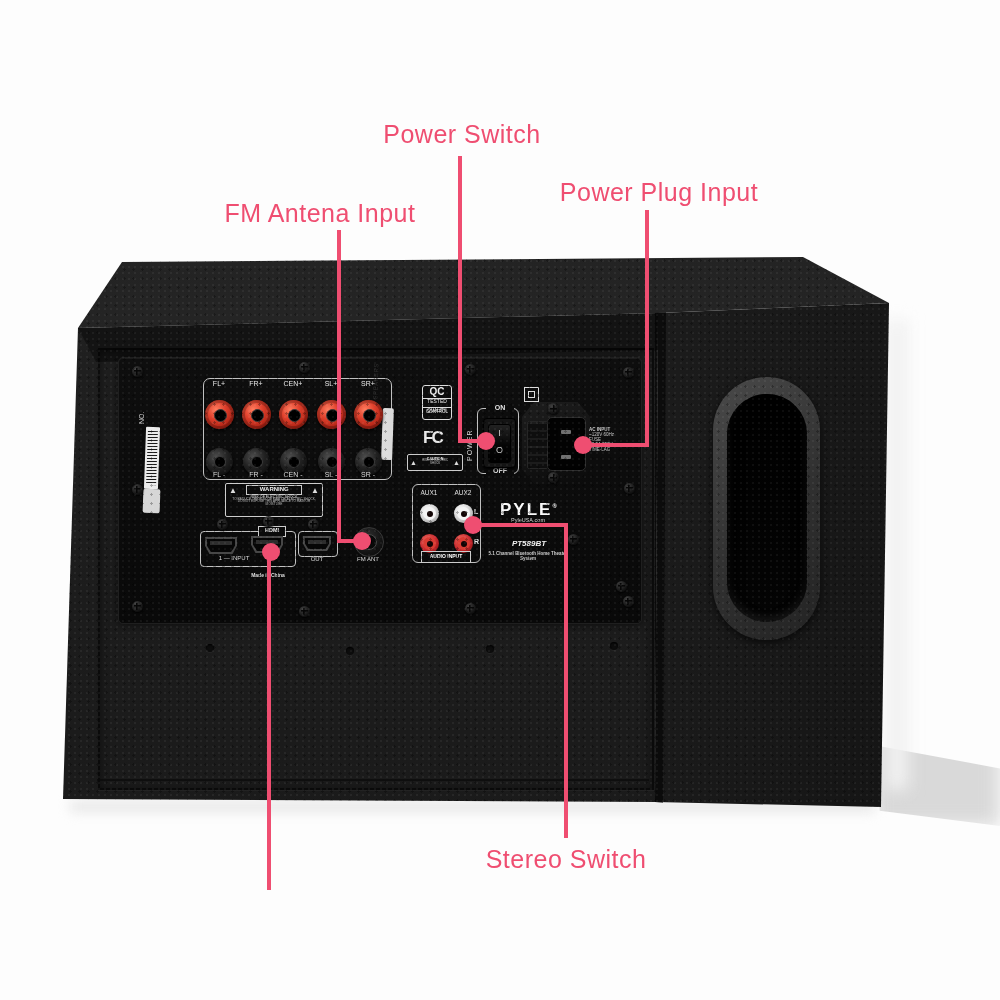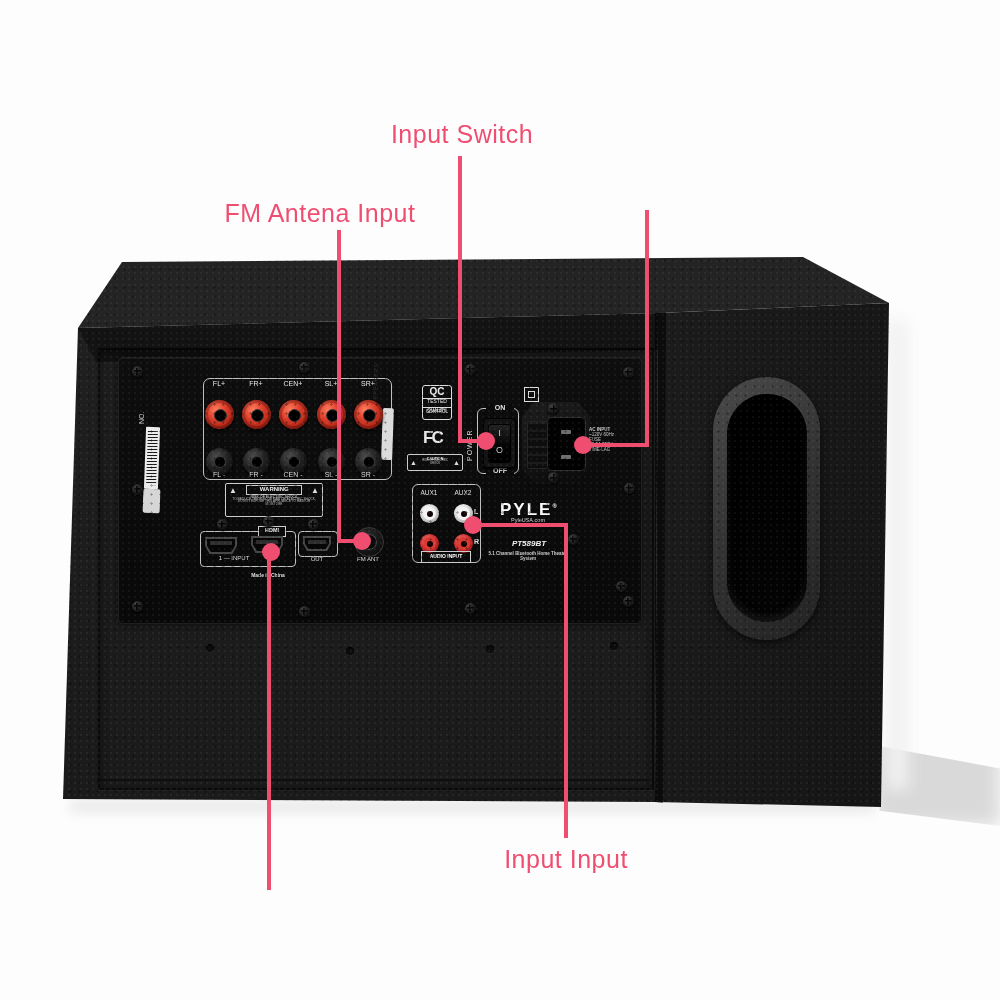--- a/index.html
+++ b/index.html
@@ -292,35 +292,36 @@
       <div class="bump" style="left:206px;top:644px;"></div>
       <div class="bump" style="left:346px;top:647px;"></div>
       <div class="bump" style="left:486px;top:645px;"></div>
       <div class="bump" style="left:610px;top:642px;"></div>
     </div>
 
   <div class="face speckle"></div>
 
   <div class="z9 abs" style="left:0;top:0;width:1000px;height:1000px;">
 
-    <div class="c-label" style="left:312px;top:120px;width:300px;">Input Switch</div>
+    <div class="c-label" style="left:312px;top:120px;width:300px;">Power Switch</div>
     <div class="c-line" style="left:458px;top:156px;width:4px;height:285px;"></div>
     <div class="c-line" style="left:458px;top:439px;width:26px;height:4px;"></div>
     <div class="c-dot" style="left:477px;top:432px;"></div>
 
+    <div class="c-label" style="left:509px;top:178px;width:300px;">Power Plug Input</div>
     <div class="c-line" style="left:645px;top:210px;width:4px;height:237px;"></div>
     <div class="c-line" style="left:587px;top:443px;width:62px;height:4px;"></div>
     <div class="c-dot" style="left:574px;top:436px;"></div>
 
     <div class="c-label" style="left:170px;top:199px;width:300px;">FM Antena Input</div>
     <div class="c-line" style="left:337px;top:230px;width:4px;height:313px;"></div>
     <div class="c-line" style="left:339px;top:539px;width:20px;height:4px;"></div>
     <div class="c-dot" style="left:353px;top:532px;"></div>
 
     <div class="c-dot" style="left:464px;top:516px;"></div>
     <div class="c-line" style="left:478px;top:523px;width:90px;height:4px;"></div>
     <div class="c-line" style="left:564px;top:523px;width:4px;height:315px;"></div>
-    <div class="c-label" style="left:416px;top:845px;width:300px;">Input Input</div>
+    <div class="c-label" style="left:416px;top:845px;width:300px;">Stereo Switch</div>
 
     <div class="c-dot" style="left:262px;top:543px;"></div>
     <div class="c-line" style="left:267px;top:558px;width:4px;height:332px;"></div>
   </div>
 </div>
 
 </body></html>

